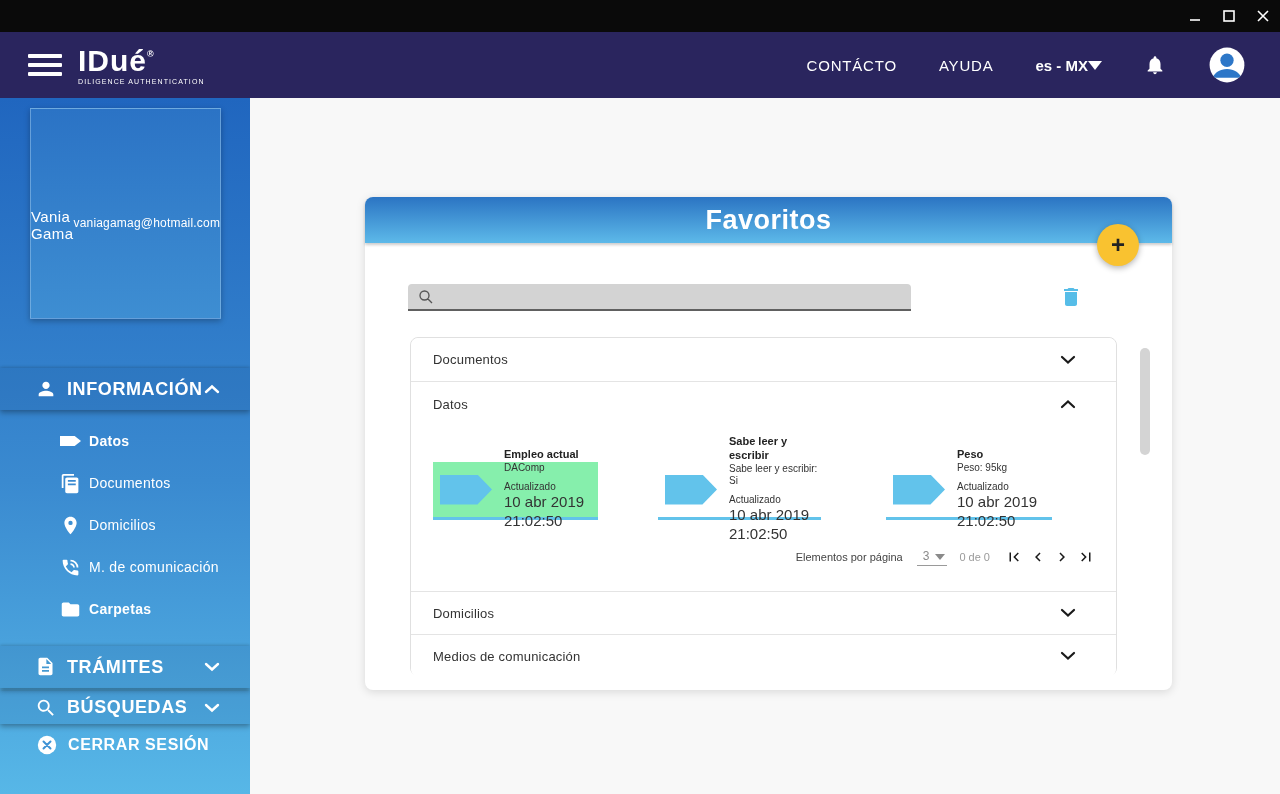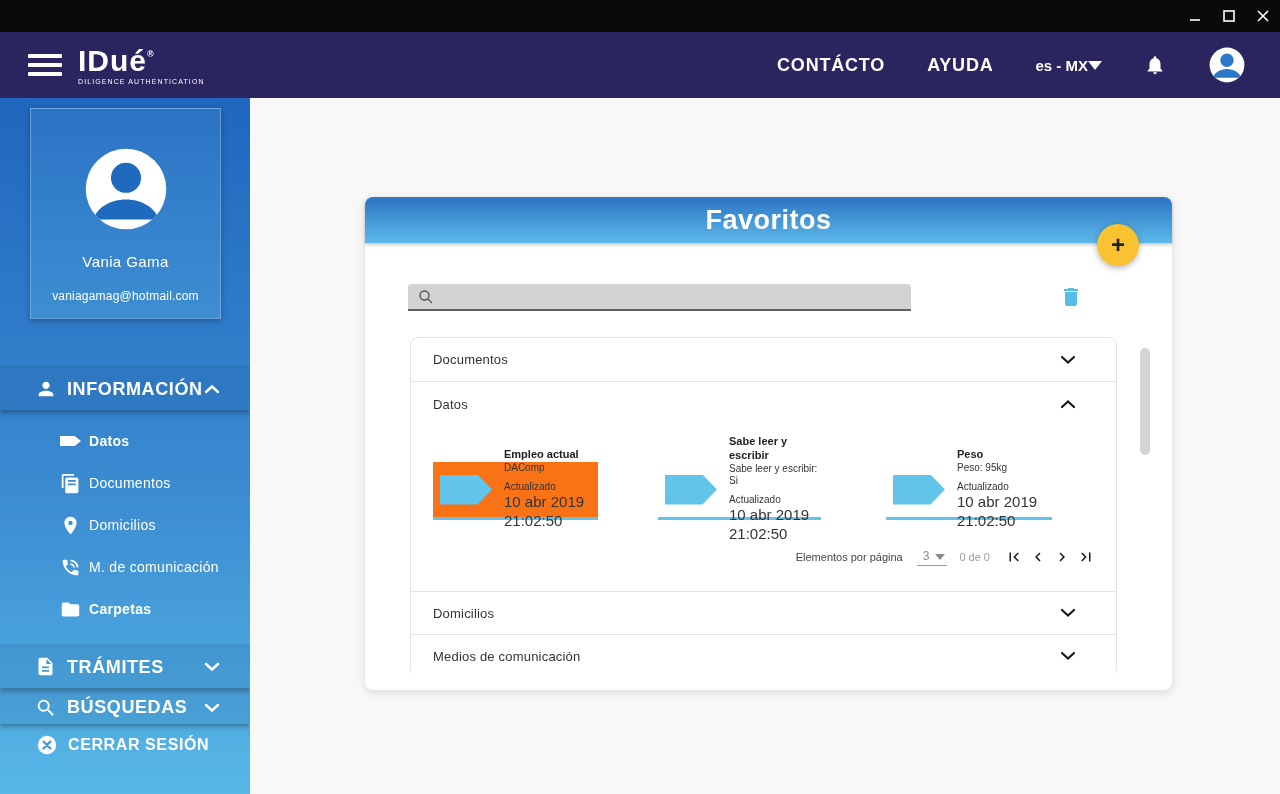--- a/index.html
+++ b/index.html
@@ -12,29 +12,29 @@
 
   
   .appheader { position:absolute; left:0; top:32px; width:1280px; height:66px; background:#2a255e; display:flex; align-items:center; color:#fff; }
   .hamburger { width:34px; margin-left:28px; cursor:pointer; }
   .hamburger div { height:4px; background:#fff; border-radius:1px; margin:5px 0; }
   .logo { margin-left:16px; line-height:1; }
   .logo-top { font-size:30px; font-weight:bold; letter-spacing:1px; position:relative; }
   .logo-reg { font-size:9px; position:relative; top:-14px; }
   .logo-sub { font-size:7px; letter-spacing:1.1px; margin-top:2px; }
   .hdr-right { margin-left:auto; display:flex; align-items:center; gap:42px; margin-right:34px; }
-  .hdr-link { font-size:18px; font-weight:bold; letter-spacing:.8px; cursor:pointer; }
+  .hdr-link { font-size:15px; font-weight:normal; letter-spacing:.8px; cursor:pointer; }
   .lang { display:flex; align-items:center; font-size:15px; font-weight:bold; cursor:pointer; }
   .tri-down { width:0; height:0; border-left:7px solid transparent; border-right:7px solid transparent; border-top:9px solid #fff; }
   .bellwrap { cursor:pointer; display:flex; }
   .avatar-hdr { width:38px; height:38px; cursor:pointer; }
 
   
   .sidebar { position:absolute; left:0; top:98px; width:250px; height:696px; background:linear-gradient(180deg,#2066bf 0%,#3a8ad0 55%,#57b7e7 100%); color:#fff; }
-  .profile-card { position:absolute; left:30px; top:10px; width:191px; height:211px; background:linear-gradient(180deg,#2b73c5 0%,#3e8ed2 100%); border:1px solid rgba(150,195,235,.55); box-shadow:0 2px 6px rgba(0,0,0,.28); display:flex; flex-direction:column; align-items:center; }
+  .profile-card { position:absolute; left:30px; top:10px; width:191px; height:211px; background:linear-gradient(180deg,#2b73c5 0%,#3e8ed2 100%); border:1px solid rgba(150,195,235,.55); box-shadow:0 2px 6px rgba(0,0,0,.28); display:flex; align-items:center; }
   .profile-avatar { width:84px; height:84px; margin-top:38px; }
   .profile-name { font-size:15px; margin-top:22px; letter-spacing:.4px; }
   .profile-email { font-size:12px; margin-top:19px; letter-spacing:.2px; }
 
   .side-band { position:absolute; left:0; width:250px; display:flex; align-items:center; background:rgba(9,49,105,.10); box-shadow:0 3px 5px rgba(0,0,0,.28), 0 -1px 3px rgba(0,0,0,.15); cursor:pointer; }
   .band-info { top:270px; height:42px; }
   .band-tram { top:548px; height:42px; }
   .band-busq { top:593px; height:33px; }
   .side-band .bicon { width:22px; height:22px; margin-left:35px; display:flex; }
   .side-band .blabel { font-size:18px; font-weight:bold; letter-spacing:.6px; margin-left:10px; }
@@ -66,21 +66,21 @@
   .accordion { position:absolute; left:45px; top:140px; width:707px; height:339px; border:1px solid #e0e0e0; border-radius:8px; background:#fff; }
   .acc-row { position:absolute; left:0; width:705px; display:flex; align-items:center; cursor:pointer; background:#fff; }
   .acc-row .alabel { font-size:13px; color:#333; margin-left:22px; letter-spacing:.2px; }
   .acc-row .achev { margin-left:auto; margin-right:40px; display:flex; }
   .row-doc  { top:0;   height:44px; border-bottom:1px solid #e4e4e4; border-radius:8px 8px 0 0; }
   .row-datos{ top:44px; height:44px; }
   .row-dom  { top:253px; height:43px; border-top:1px solid #e4e4e4; }
   .row-med  { top:296px; height:43px; border-top:1px solid #e4e4e4; border-radius:0 0 8px 8px; }
 
   .fav-item { position:absolute; top:124px; height:58px; border-bottom:3px solid #62c3eb; display:flex; align-items:center; }
-  .fav-item.hl { background:#f97316; }
+  .fav-item.hl { background:#86efac; }
   .fav-item .arrow { width:52px; height:30px; background:#62c3eb; clip-path:polygon(0 0,72% 0,100% 50%,72% 100%,0 100%); margin-left:7px; flex:none; }
   .fav-item .ftxt { margin-left:12px; line-height:1.25; }
   .fav-item .ft-title { font-size:11px; font-weight:bold; color:#222; }
   .fav-item .ft-sub { font-size:10px; color:#333; }
   .fav-item .ft-upd { font-size:10px; color:#333; margin-top:6px; }
   .fav-item .ft-date { font-size:15px; color:#333; }
   .item-1 { left:22px;  width:165px; }
   .item-2 { left:247px; width:163px; }
   .item-3 { left:475px; width:166px; }
 

